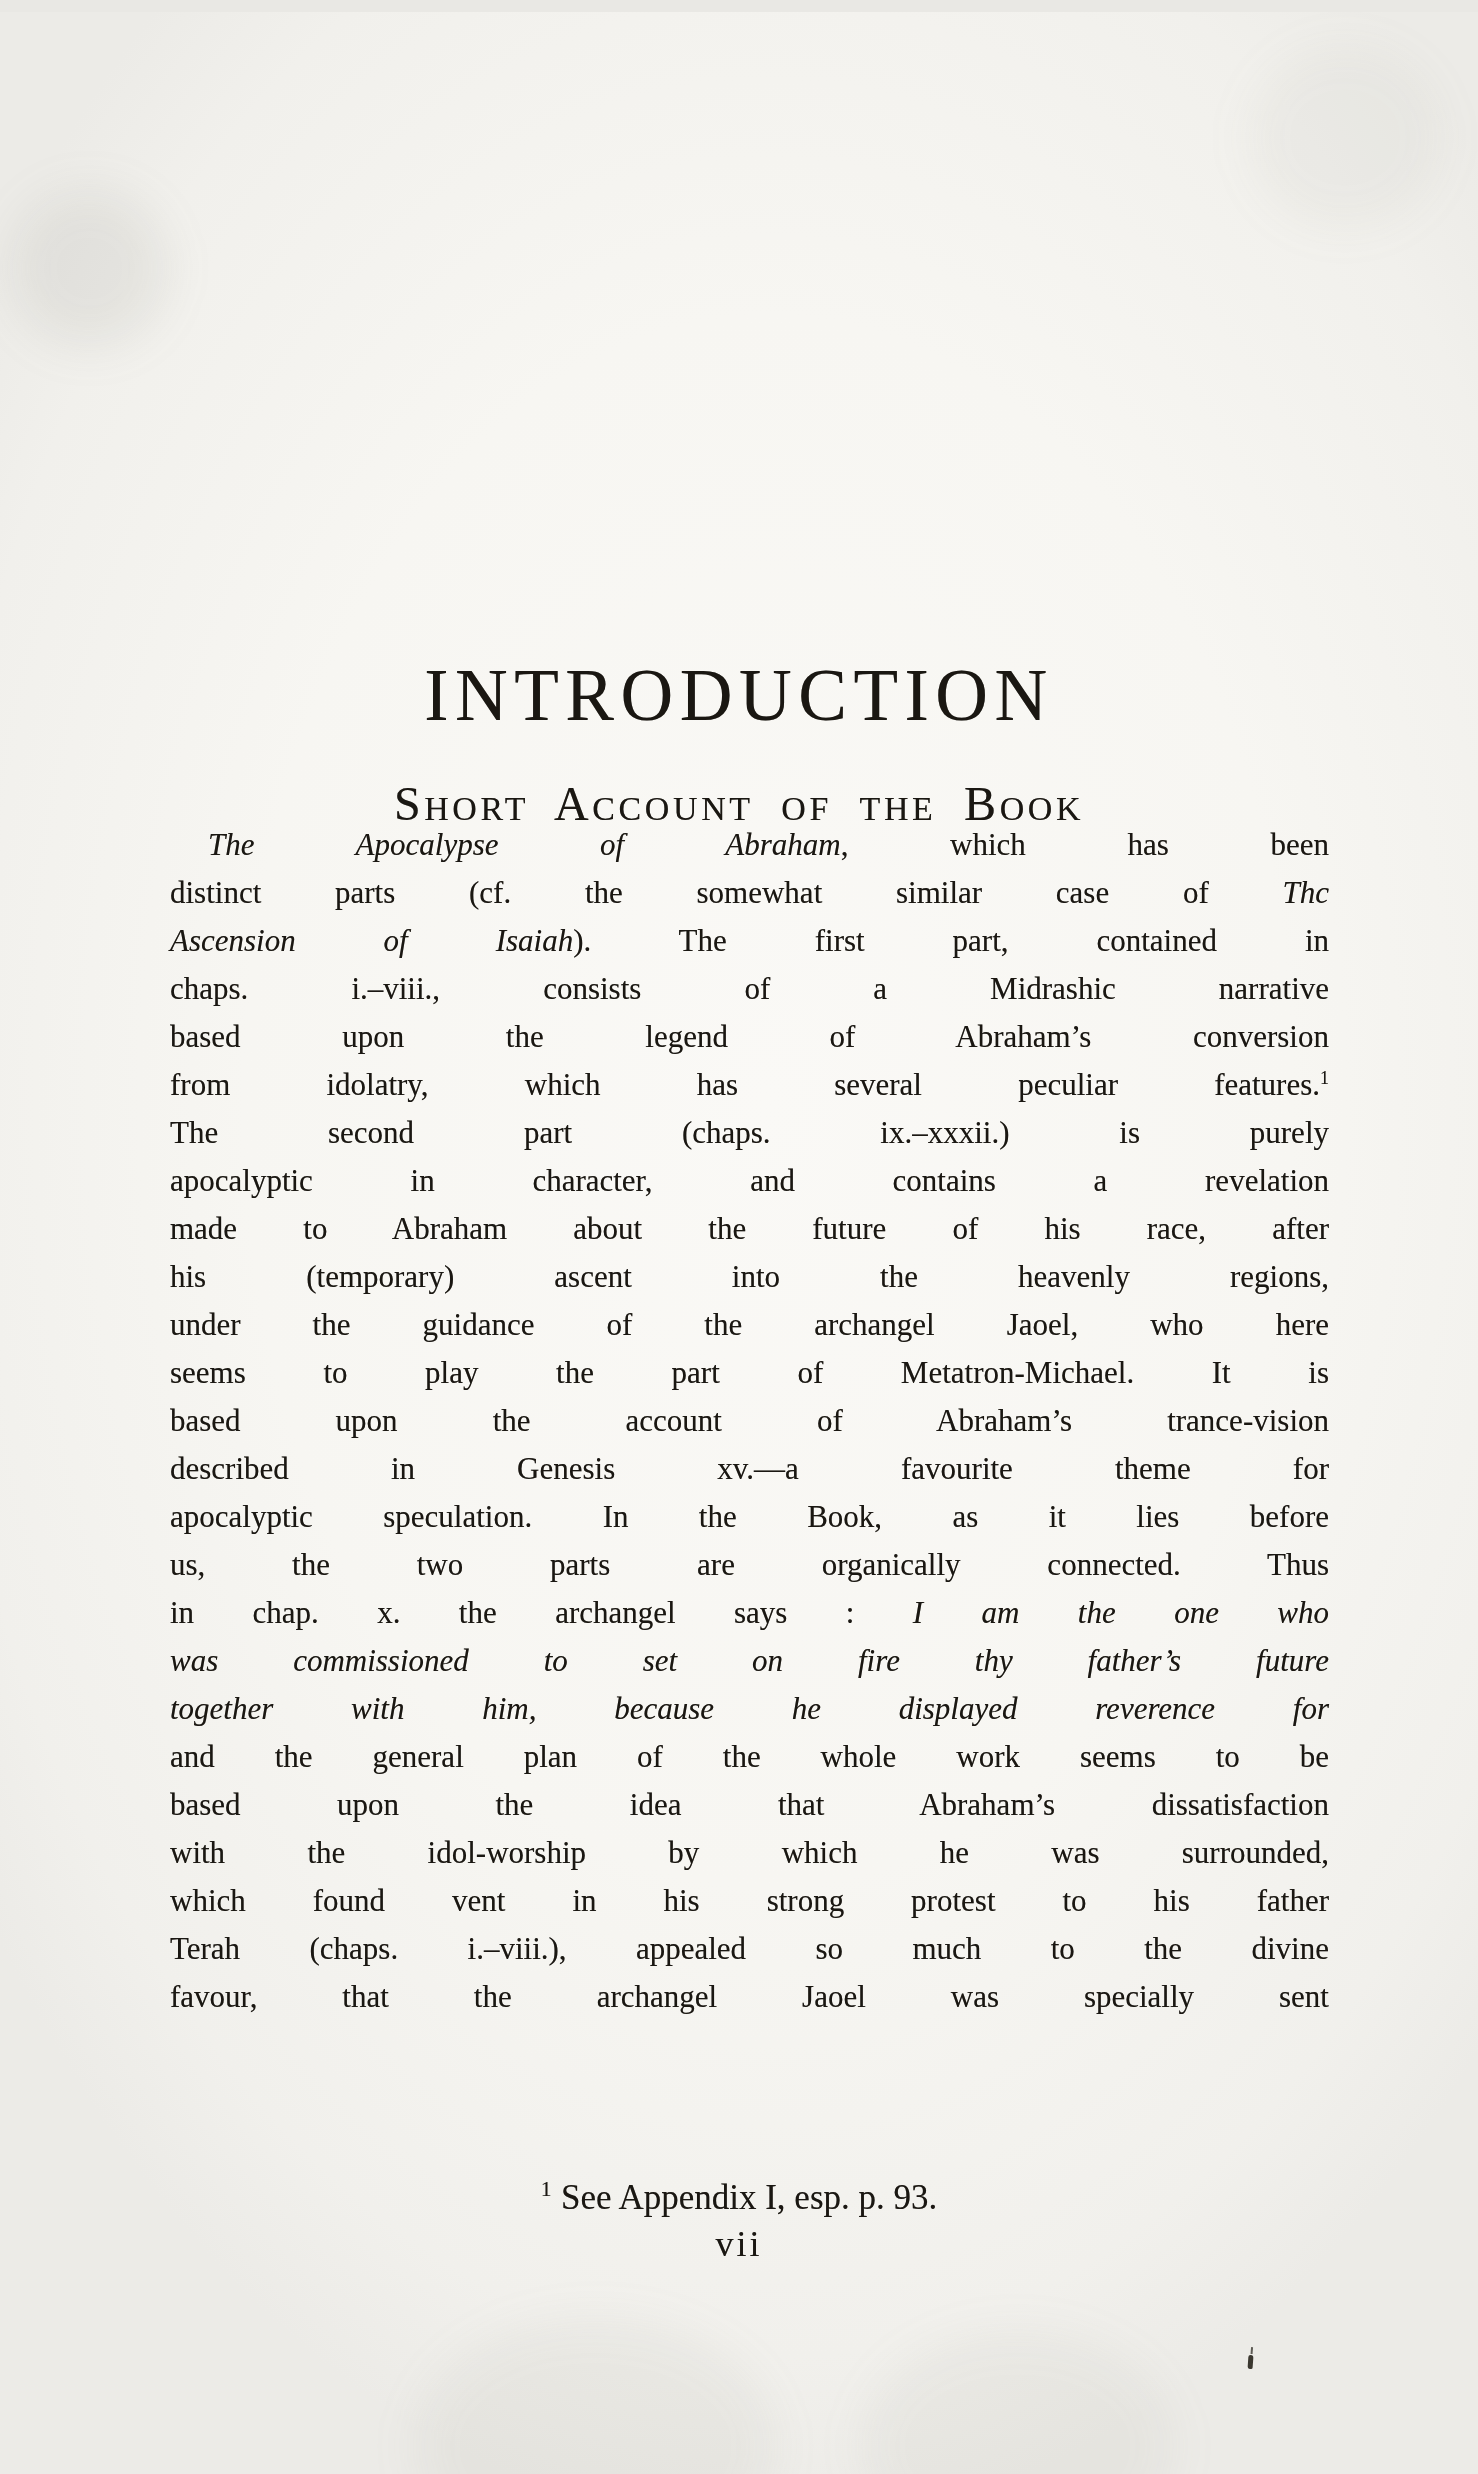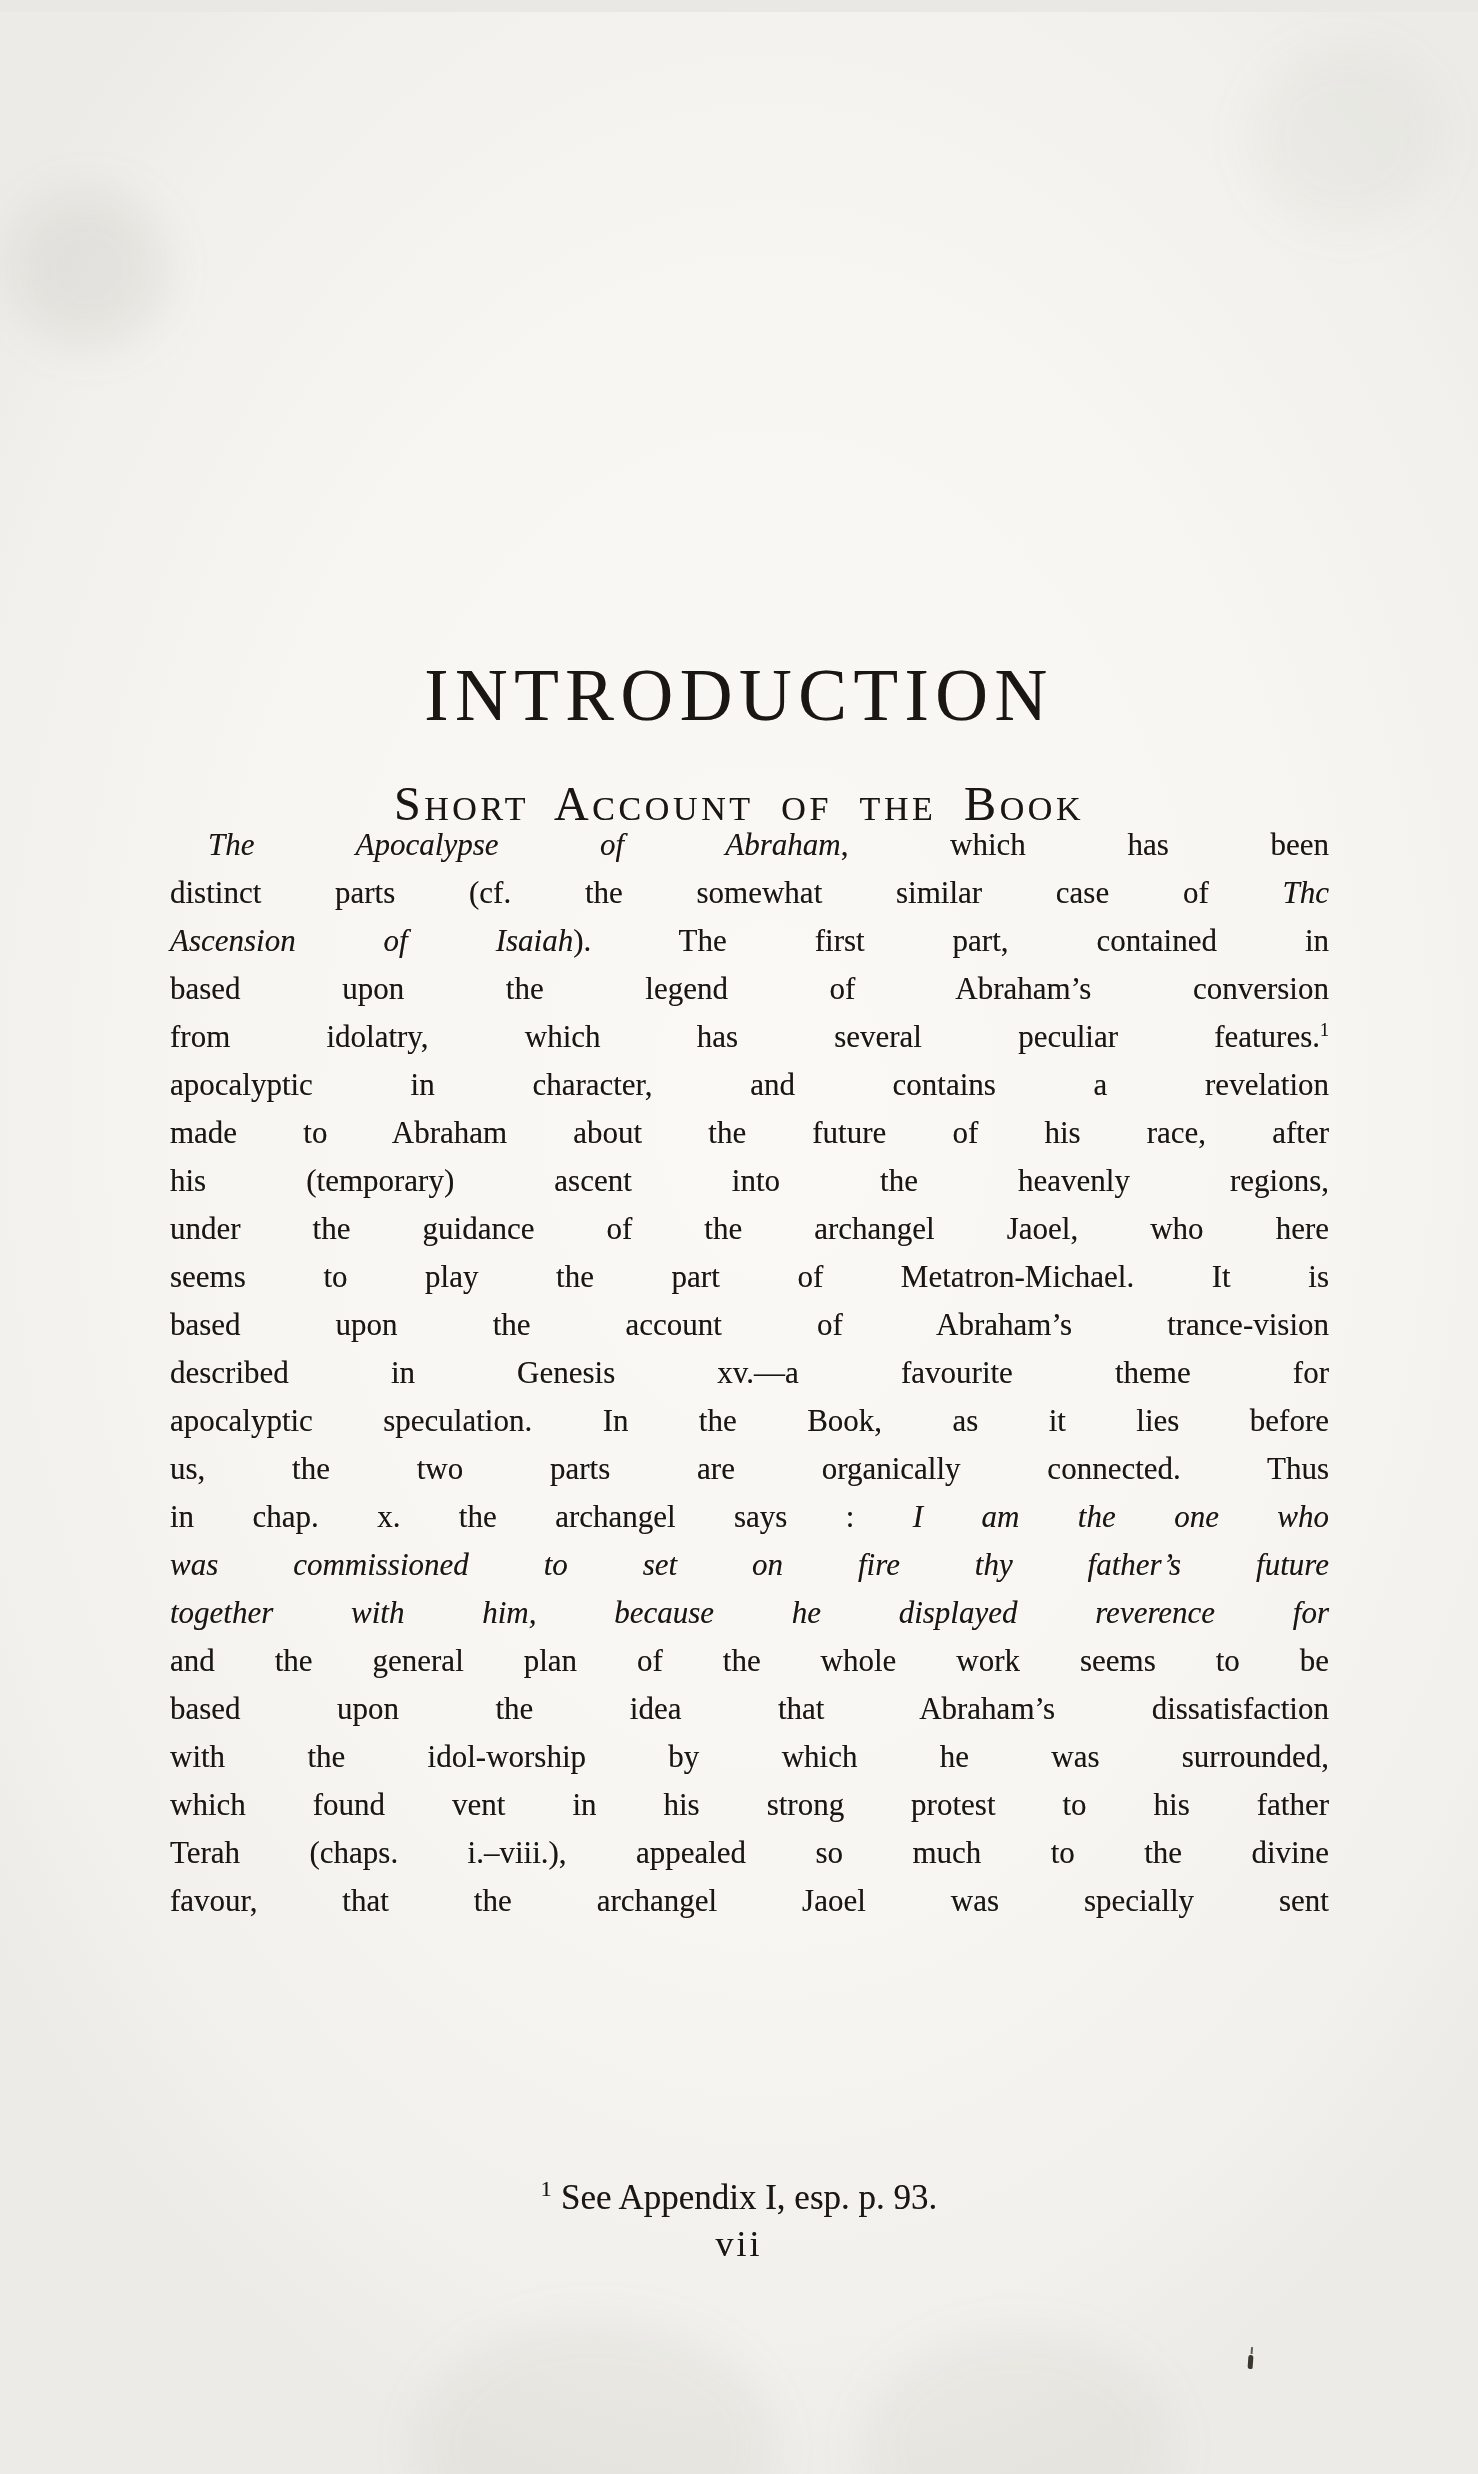--- a/index.html
+++ b/index.html
@@ -106,22 +106,24 @@
   <div class="smudge s4"></div>
 
   <h1 class="title">INTRODUCTION</h1>
 
   <h2 class="subtitle">Short Account of the Book</h2>
 
   <div class="body-text">
       <div class="bodyline indent"><span class="it">The Apocalypse of Abraham</span><span>, which has been</span></div>
       <div class="bodyline"><span>distinct parts (cf. the somewhat similar case of </span><span class="it">Thc</span></div>
       <div class="bodyline"><span class="it">Ascension of Isaiah</span><span>).  The first part, contained in</span></div>
+      <div class="bodyline"><span>chaps. i.–viii., consists of a Midrashic narrative</span></div>
       <div class="bodyline"><span>based upon the legend of Abraham’s conversion</span></div>
       <div class="bodyline"><span>from idolatry, which has several peculiar features.</span><span class="supmark">1</span></div>
+      <div class="bodyline"><span>The second part (chaps. ix.–xxxii.) is purely</span></div>
       <div class="bodyline"><span>apocalyptic in character, and contains a revelation</span></div>
       <div class="bodyline"><span>made to Abraham about the future of his race, after</span></div>
       <div class="bodyline"><span>his (temporary) ascent into the heavenly regions,</span></div>
       <div class="bodyline"><span>under the guidance of the archangel Jaoel, who here</span></div>
       <div class="bodyline"><span>seems to play the part of Metatron-Michael.  It is</span></div>
       <div class="bodyline"><span>based upon the account of Abraham’s trance-vision</span></div>
       <div class="bodyline"><span>described in Genesis xv.—a favourite theme for</span></div>
       <div class="bodyline"><span>apocalyptic speculation.  In the Book, as it lies before</span></div>
       <div class="bodyline"><span>us, the two parts are organically connected.  Thus</span></div>
       <div class="bodyline"><span>in chap. x. the archangel says : </span><span class="it">I am the one who</span></div>

